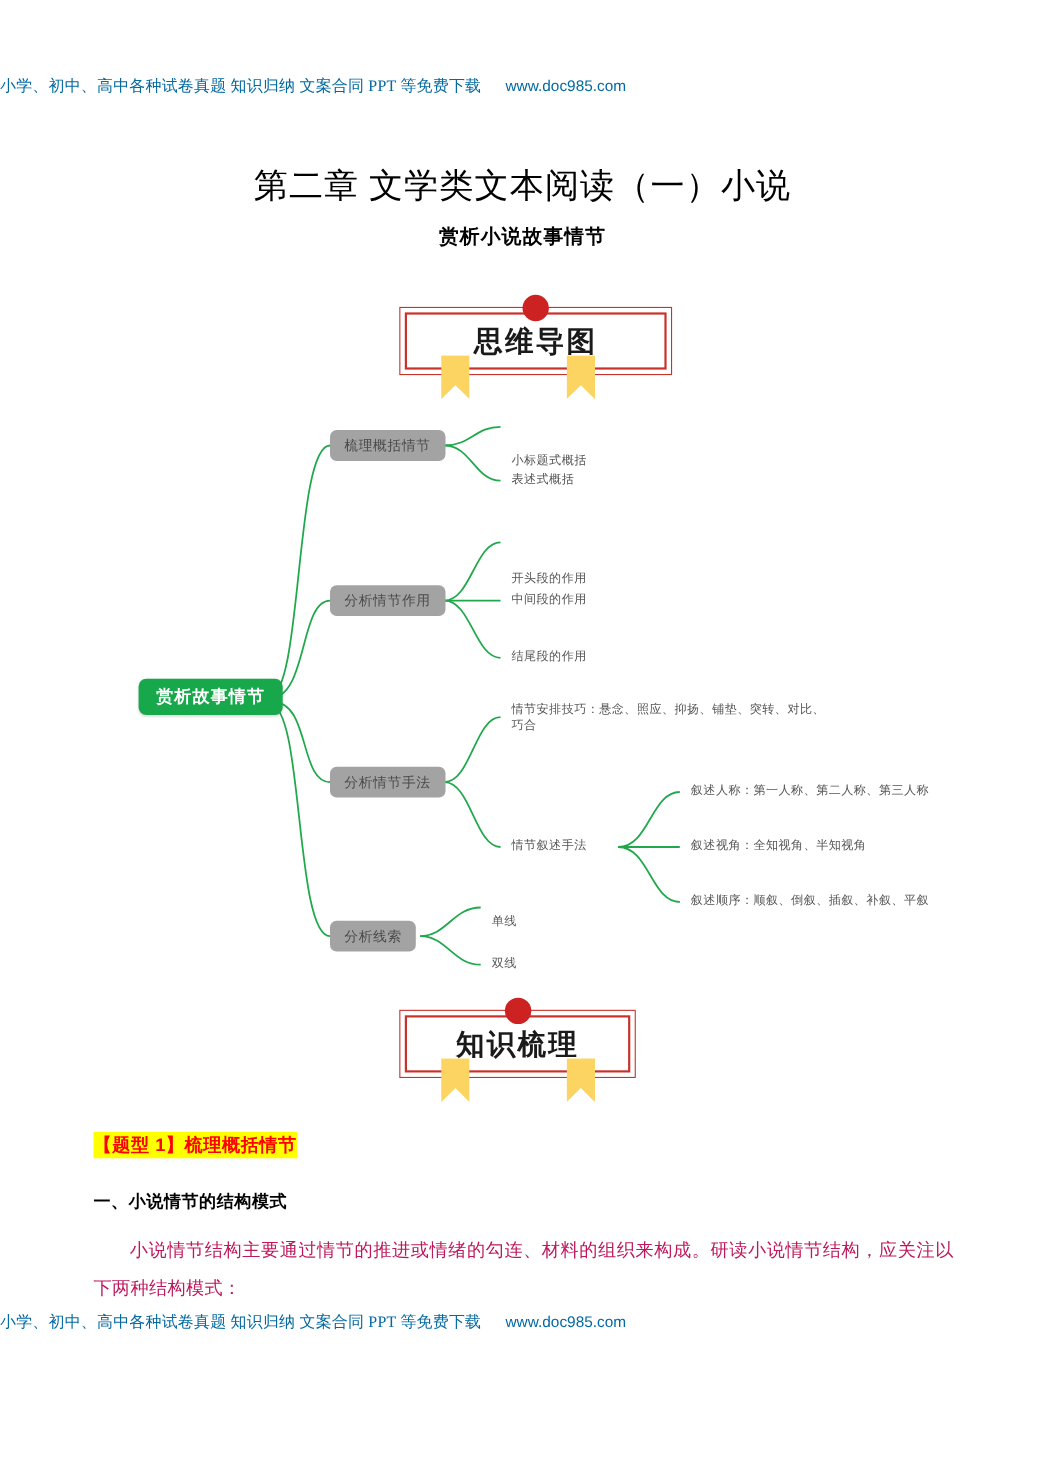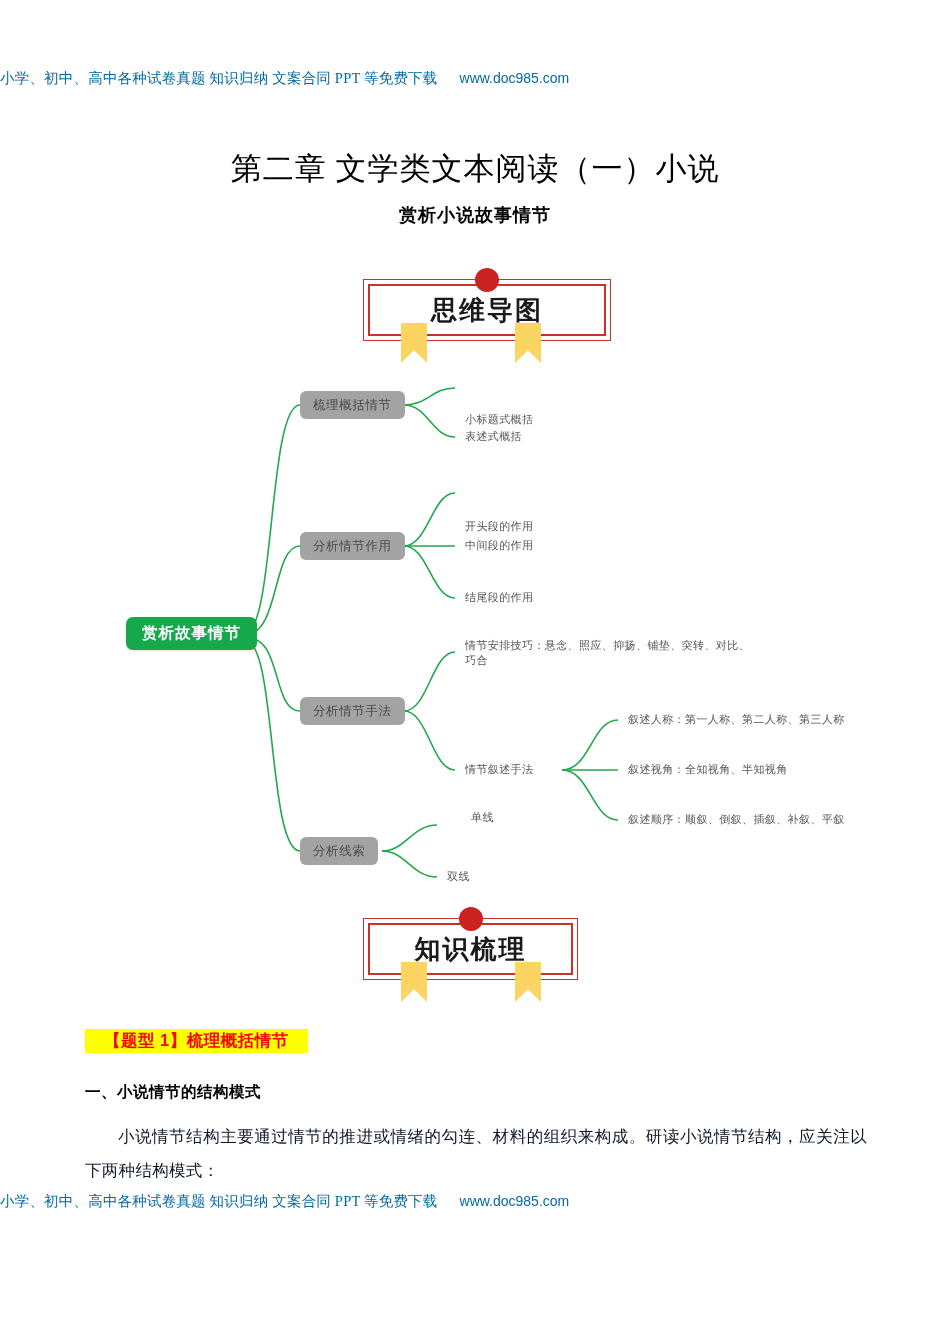--- a/index.html
+++ b/index.html
@@ -185,42 +185,42 @@
 
   
   .q-type {
     position: absolute;
     left: 85px;
     top: 1029px;
     font-size: 16.5px;
     font-weight: bold;
     color: #ff0000;
     background: #ffff00;
-    padding: 1px 19px;
+    padding: 1px 0;
     letter-spacing: 0.5px;
     white-space: nowrap;
   }
   .sec-head {
     position: absolute;
     left: 85px;
     top: 1082px;
     font-size: 15.5px;
     font-weight: bold;
     color: #000;
     letter-spacing: 0.5px;
     white-space: nowrap;
   }
   .body-para {
     position: absolute;
     left: 85px;
     top: 1120px;
     width: 782px;
     font-family: "Liberation Serif", "DejaVu Serif", serif;
     font-size: 16.5px;
-    color: #0f172a;
+    color: #be185d;
     line-height: 34px;
     text-indent: 33px;
     text-align: justify;
     letter-spacing: 0.3px;
   }
 </style>
 </head>
 <body>
 
 <div class="page">
@@ -293,21 +293,21 @@
     <div class="mm-node mm-l3" style="left:465px; top:178px;">中间段的作用</div>
     <div class="mm-node mm-l3" style="left:465px; top:230px;">结尾段的作用</div>
 
     <div class="mm-l3 wrap" style="position:absolute; left:465px; top:278px; width:296px;">情节安排技巧：悬念、照应、抑扬、铺垫、突转、对比、巧合</div>
     <div class="mm-node mm-l3" style="left:465px; top:402px;">情节叙述手法</div>
 
     <div class="mm-node mm-l4" style="left:628px; top:352px;">叙述人称：第一人称、第二人称、第三人称</div>
     <div class="mm-node mm-l4" style="left:628px; top:402px;">叙述视角：全知视角、半知视角</div>
     <div class="mm-node mm-l4" style="left:628px; top:452px;">叙述顺序：顺叙、倒叙、插叙、补叙、平叙</div>
 
-    <div class="mm-node mm-l3" style="left:447px; top:450px;margin-left:24px;">单线</div>
+    <div class="mm-node mm-l3" style="left:447px; top:471px;">单线</div>
     <div class="mm-node mm-l3" style="left:447px; top:509px;text-align:right;">双线</div>
   </div>
 
   <div class="banner" id="banner-knowledge">
     <div class="frame-outer"></div>
     <div class="frame-inner"></div>
     <div class="ribbon left"></div>
     <div class="ribbon right"></div>
     <div class="dot"></div>
     <div class="btext">知识梳理</div>

